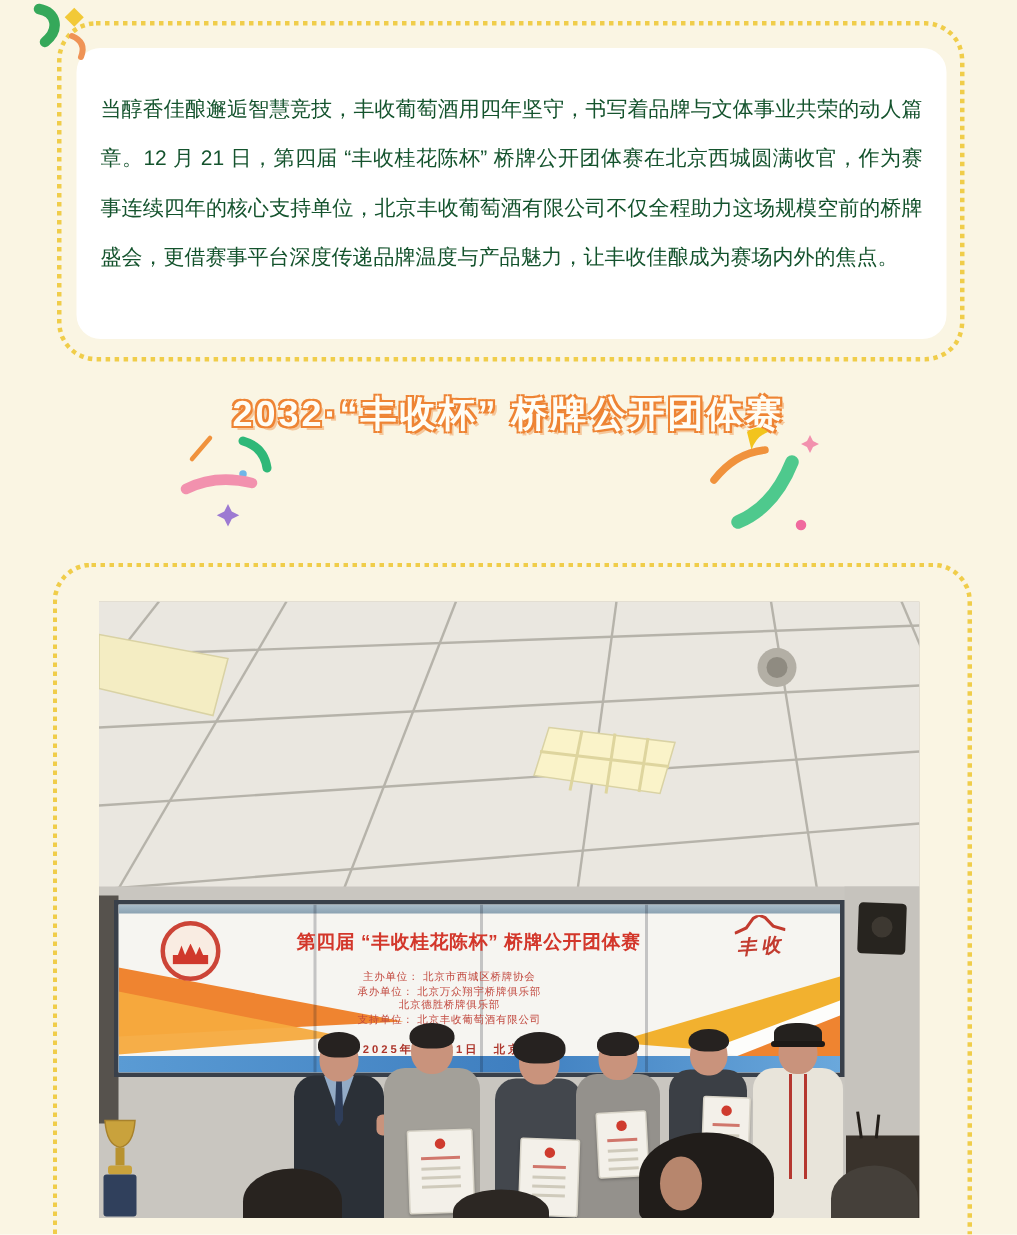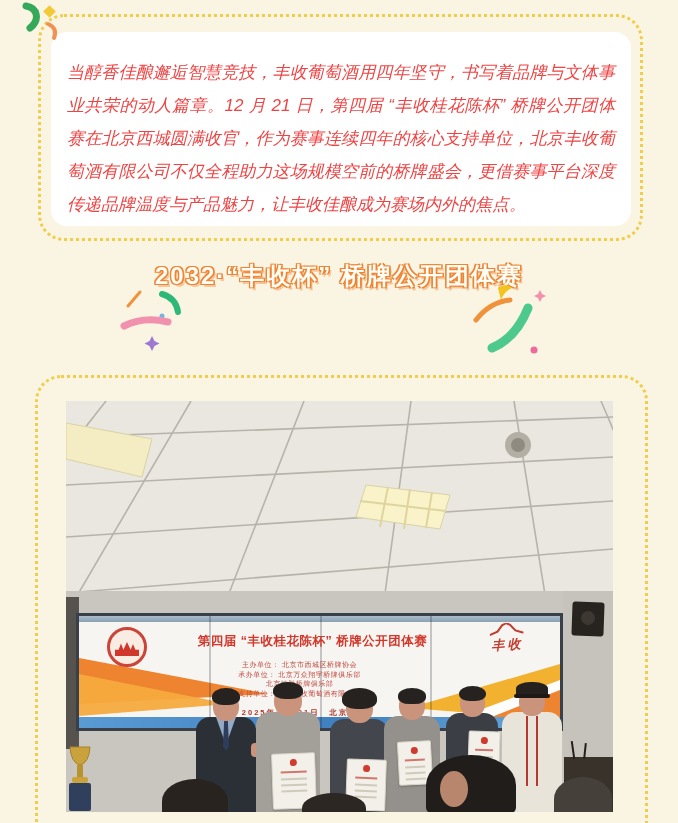--- a/index.html
+++ b/index.html
@@ -4,21 +4,21 @@
 <style>
   html,body{margin:0;padding:0;}
   body{font-family:"Liberation Sans","DejaVu Sans",sans-serif;}
   .page{position:relative;width:678px;height:823px;background:#faf5e3;overflow:hidden;}
 
   
   .intro-card{position:absolute;left:38px;top:14px;width:605px;height:227px;
     border:3px dotted #f0cd4a;border-radius:26px;box-sizing:border-box;}
   .intro-inner{position:absolute;left:10px;top:15px;right:9px;bottom:12px;
     background:#ffffff;border-radius:16px;padding:24px 16px 0 16px;box-sizing:border-box;}
-  .intro-text{margin:0;font-size:17px;line-height:33px;color:#ef4444;text-align:justify;font-style:italic;}
+  .intro-text{margin:0;font-size:14px;line-height:33px;color:#14532d;text-align:justify;}
   .card-deco{position:absolute;left:18px;top:2px;}
 
   
   .banner-title{position:absolute;left:0;top:260px;width:678px;margin:0;text-align:center;
     font-size:24px;font-weight:800;letter-spacing:2px;color:#fffdf4;
     text-shadow:-1.4px -1.4px 0 #ee8434,1.4px -1.4px 0 #ee8434,-1.4px 1.4px 0 #ee8434,
       1.4px 1.4px 0 #ee8434,2.6px 2.6px 0 #f5c79b;}
   .banner-pill{position:absolute;left:0;right:0;top:302px;margin:0 auto;width:fit-content;
     background:#fce8c0;color:#ed7c2e;font-size:21px;font-weight:800;letter-spacing:1px;
     padding:11px 34px;border-radius:28px;}
@@ -39,21 +39,21 @@
   .speaker::after{content:"";position:absolute;left:9px;top:9px;width:14px;height:14px;
     border-radius:50%;background:#3d3831;}
   .equipment{position:absolute;left:498px;top:356px;width:49px;height:55px;background:#39322b;}
   .equipment::before{content:"";position:absolute;left:8px;top:-16px;width:2px;height:18px;
     background:#241f1a;transform:rotate(-8deg);}
   .equipment::after{content:"";position:absolute;left:20px;top:-14px;width:2px;height:16px;
     background:#241f1a;transform:rotate(6deg);}
 
   
   .video-wall{position:absolute;left:10px;top:199px;width:487px;height:118px;
-    background:#39404a;padding:3px;box-sizing:border-box;margin-top:13px;}
+    background:#39404a;padding:3px;box-sizing:border-box;}
   .slide{position:relative;width:100%;height:100%;background:#f6f5f1;overflow:hidden;}
   .slide-topbar{position:absolute;left:0;top:0;right:0;height:6px;
     background:linear-gradient(#a9bcca,#8ba2b2);}
   .seam{position:absolute;top:0;bottom:0;width:2px;background:rgba(20,25,35,.22);}
   .slide-title{position:absolute;left:78px;right:92px;top:17px;text-align:center;
     font-size:12.5px;font-weight:800;color:#d3372b;letter-spacing:.5px;white-space:nowrap;}
   .emblem{position:absolute;left:28px;top:11px;width:40px;height:40px;border-radius:50%;
     border:3px solid #cc4437;background:#f9ece2;box-sizing:border-box;}
   .emblem::after{content:"";position:absolute;left:5px;right:5px;top:12px;height:14px;
     background:#d0382c;clip-path:polygon(0 100%,0 55%,15% 55%,25% 10%,35% 55%,50% 0,65% 55%,75% 15%,85% 55%,100% 55%,100% 100%);}

